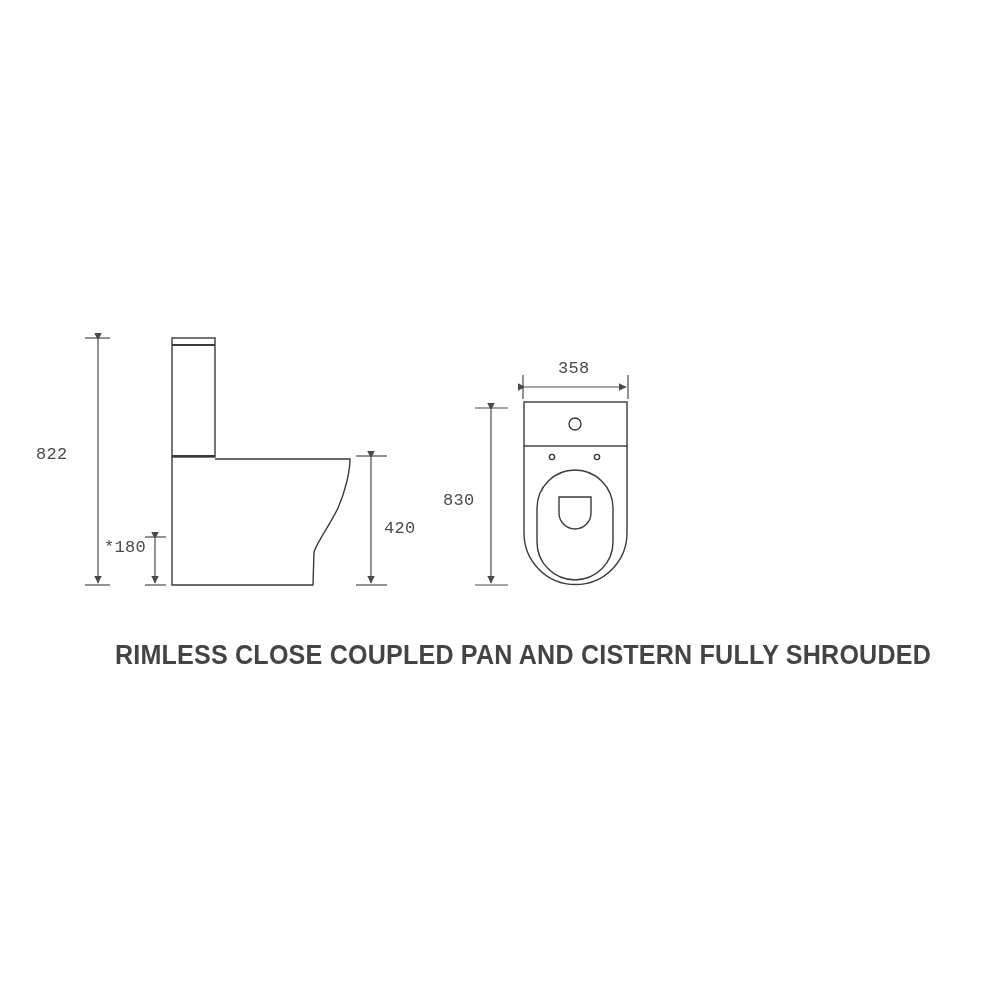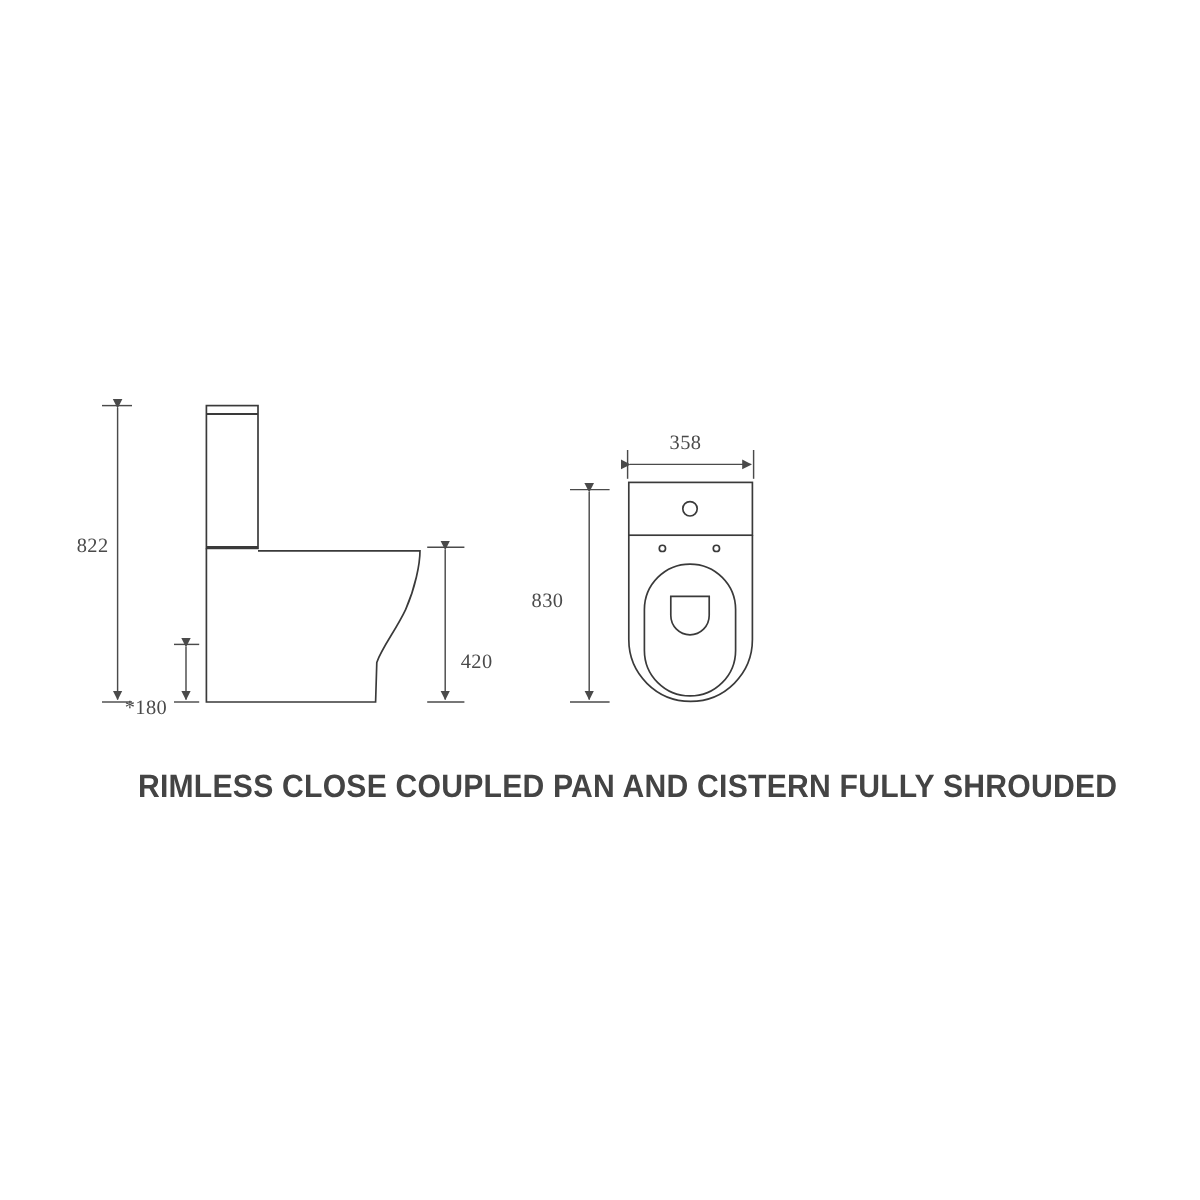--- a/index.html
+++ b/index.html
@@ -16,21 +16,21 @@
     }
     #drawing {
       position: absolute;
       left: 0;
       top: 0;
       width: 1000px;
       height: 1000px;
     }
     .dim-label {
       position: absolute;
-      font-family: Liberation Serif, serif;
+      font-family: Liberation Mono, monospace;
       font-size: 17px;
       color: #4a4a4a;
       letter-spacing: 0.3px;
       line-height: 1;
       white-space: nowrap;
     }
     #title {
       position: absolute;
       left: 0;
       width: 1000px;
@@ -110,19 +110,19 @@
     <line x1="525" y1="387" x2="626" y2="387" marker-start="url(#arrow)" marker-end="url(#arrow)"></line>
   </g>
 
   <g stroke="#4a4a4a" stroke-width="1.2">
     <line x1="475" y1="408" x2="508" y2="408"></line>
     <line x1="475" y1="585" x2="508" y2="585"></line>
     <line x1="491" y1="410" x2="491" y2="583" marker-start="url(#arrow)" marker-end="url(#arrow)"></line>
   </g>
 </svg>
 
-<div class="dim-label" style="left:64px; top:446px;text-align:center;">822</div>
-<div class="dim-label" style="left:104px; top:581px;">*180</div>
-<div class="dim-label" style="left:384px; top:520px;margin-top:23px;">420</div>
+<div class="dim-label" style="left:36px; top:446px;text-align:center;">822</div>
+<div class="dim-label" style="left:104px; top:539px;">*180</div>
+<div class="dim-label" style="left:384px; top:520px;">420</div>
 <div class="dim-label" style="left:558px; top:360px;">358</div>
 <div class="dim-label" style="left:443px; top:492px;">830</div>
 
 <div id="title">RIMLESS CLOSE COUPLED PAN AND CISTERN FULLY SHROUDED</div>
 
 </body></html>

